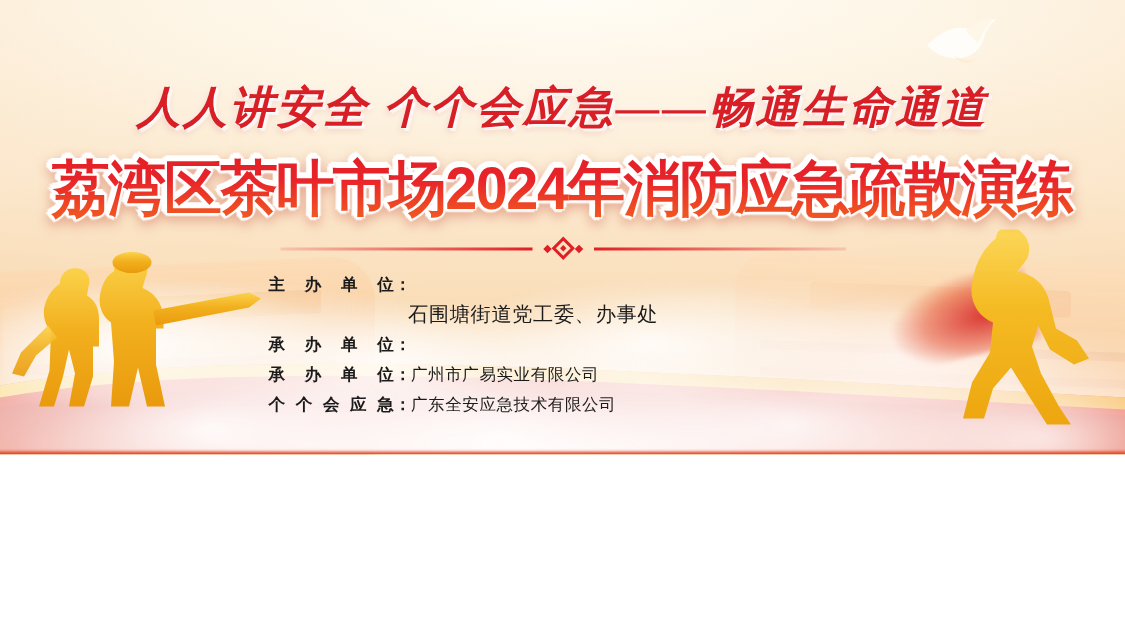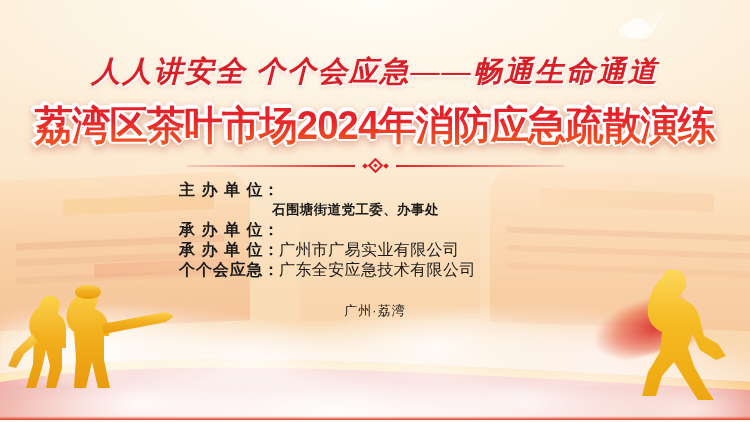--- a/index.html
+++ b/index.html
@@ -2,21 +2,21 @@
 <html><head>
 <meta charset="utf-8">
 <style>
   * { margin:0; padding:0; box-sizing:border-box; }
   html, body {
     width:750px; height:422px; overflow:hidden;
     font-family:"Liberation Sans", "DejaVu Sans", sans-serif;
     background:#fff;
   }
   #poster {
-    position:relative; width:750px; height:420px; overflow:hidden;
+    position:relative; width:750px; height:303px; overflow:hidden;
     background:
       radial-gradient(ellipse 120% 70% at 50% 0%, #fffdf6 0%, #fdf3e2 35%, #fbe6ca 62%, #f7d9b4 100%);
   }
 
   
   .bg-layer { position:absolute; left:0; top:0; width:100%; height:100%; }
 
   
   .bg-wash {
     background:
@@ -151,29 +151,29 @@
   .dia { width:6px; height:6px; background:#e01f24; transform:rotate(45deg); }
   .dia.big { width:11px; height:11px; border:2px solid #e01f24; background:transparent; position:relative; }
   .dia.big::after{ content:""; position:absolute; left:2px; top:2px; right:2px; bottom:2px; background:#e01f24; }
   .dia.sm { width:4px; height:4px; }
 
   .org-block {
     position:absolute; left:0; top:180px; width:100%;
     display:flex; flex-direction:column; align-items:center;
   }
   .org-inner { width:392px; }
-  .org-row { display:flex; align-items:flex-start; font-size:16px; line-height:20px; color:#1b1b1b; }
+  .org-row { display:flex; align-items:flex-start; font-size:11px; line-height:20px; color:#1b1b1b; }
   .org-row .lbl {
     width:84px; flex:0 0 84px; font-weight:bold; letter-spacing:0.5px;
     text-align:justify; text-align-last:justify;
   }
   .org-row .colon { flex:0 0 9px; font-weight:bold; }
   .org-row .val { flex:1; letter-spacing:0.4px; }
   .org-row .val .gap { display:inline-block; width:12px; }
-  .org-sub { display:flex; font-size:13.5px; line-height:20px; color:#1b1b1b;font-weight:bold; }
+  .org-sub { display:flex; font-size:13.5px; line-height:20px; color:#1b1b1b; }
   .org-sub .pad { width:93px; flex:0 0 93px; }
   .org-sub .val { letter-spacing:0.4px; }
 
   .footer-block {
     position:absolute; left:0; top:300px; width:100%; text-align:center;
     color:#1b1b1b;
   }
   .footer-block .loc { font-size:13px; line-height:21px; letter-spacing:1px; }
   .footer-block .date { font-size:13px; line-height:21px; letter-spacing:0.5px; }
 </style>

